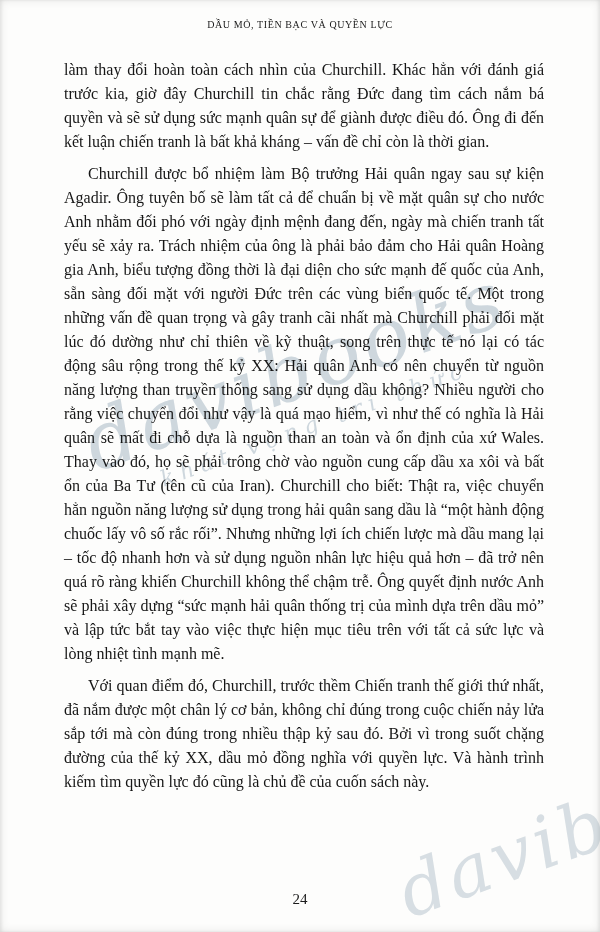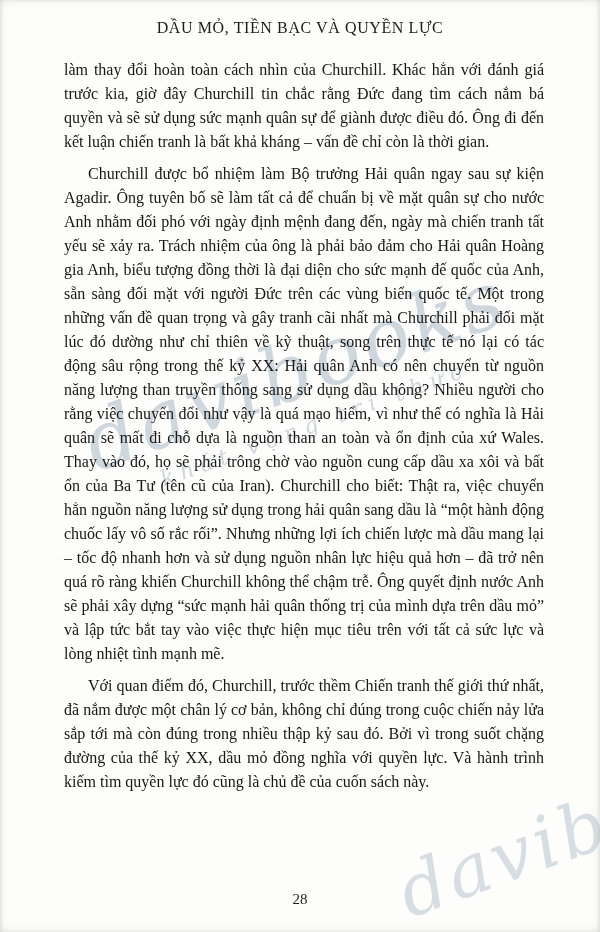--- a/index.html
+++ b/index.html
@@ -15,21 +15,21 @@
     overflow: hidden;
     box-shadow: inset 0 0 10px rgba(0,0,0,0.10), inset 2px 0 3px rgba(0,0,0,0.05), inset -2px 0 3px rgba(0,0,0,0.05);
   }
 
   .running-head {
     position: absolute;
     top: 19px;
     left: 0;
     right: 0;
     text-align: center;
-    font-size: 16px;
+    font-size: 10px;
     letter-spacing: 0.6px;
     color: #1b1b1b;
   }
 
   .text-block {
     position: absolute;
     top: 58px;
     left: 64px;
     width: 480px;
     color: #161616;
@@ -93,15 +93,15 @@
   <div class="watermark wm-corner">
     <div class="wm-brand">davibooks</div>
   </div>
 
   <div class="text-block">
     <p>làm thay đổi hoàn toàn cách nhìn của Churchill. Khác hẳn với đánh giá trước kia, giờ đây Churchill tin chắc rằng Đức đang tìm cách nắm bá quyền và sẽ sử dụng sức mạnh quân sự để giành được điều đó. Ông đi đến kết luận chiến tranh là bất khả kháng – vấn đề chỉ còn là thời gian.</p>
     <p class="indent">Churchill được bổ nhiệm làm Bộ trưởng Hải quân ngay sau sự kiện Agadir. Ông tuyên bố sẽ làm tất cả để chuẩn bị về mặt quân sự cho nước Anh nhằm đối phó với ngày định mệnh đang đến, ngày mà chiến tranh tất yếu sẽ xảy ra. Trách nhiệm của ông là phải bảo đảm cho Hải quân Hoàng gia Anh, biểu tượng đồng thời là đại diện cho sức mạnh đế quốc của Anh, sẵn sàng đối mặt với người Đức trên các vùng biển quốc tế. Một trong những vấn đề quan trọng và gây tranh cãi nhất mà Churchill phải đối mặt lúc đó dường như chỉ thiên về kỹ thuật, song trên thực tế nó lại có tác động sâu rộng trong thế kỷ XX: Hải quân Anh có nên chuyển từ nguồn năng lượng than truyền thống sang sử dụng dầu không? Nhiều người cho rằng việc chuyển đổi như vậy là quá mạo hiểm, vì như thế có nghĩa là Hải quân sẽ mất đi chỗ dựa là nguồn than an toàn và ổn định của xứ Wales. Thay vào đó, họ sẽ phải trông chờ vào nguồn cung cấp dầu xa xôi và bất ổn của Ba Tư (tên cũ của Iran). Churchill cho biết: Thật ra, việc chuyển hẳn nguồn năng lượng sử dụng trong hải quân sang dầu là “một hành động chuốc lấy vô số rắc rối”. Nhưng những lợi ích chiến lược mà dầu mang lại – tốc độ nhanh hơn và sử dụng nguồn nhân lực hiệu quả hơn – đã trở nên quá rõ ràng khiến Churchill không thể chậm trễ. Ông quyết định nước Anh sẽ phải xây dựng “sức mạnh hải quân thống trị của mình dựa trên dầu mỏ” và lập tức bắt tay vào việc thực hiện mục tiêu trên với tất cả sức lực và lòng nhiệt tình mạnh mẽ.</p>
     <p class="indent">Với quan điểm đó, Churchill, trước thềm Chiến tranh thế giới thứ nhất, đã nắm được một chân lý cơ bản, không chỉ đúng trong cuộc chiến nảy lửa sắp tới mà còn đúng trong nhiều thập kỷ sau đó. Bởi vì trong suốt chặng đường của thế kỷ XX, dầu mỏ đồng nghĩa với quyền lực. Và hành trình kiếm tìm quyền lực đó cũng là chủ đề của cuốn sách này.</p>
   </div>
 
-  <div class="page-number">28</div>
+  <div class="page-number">24</div>
 
 </div>
 
 </body></html>

